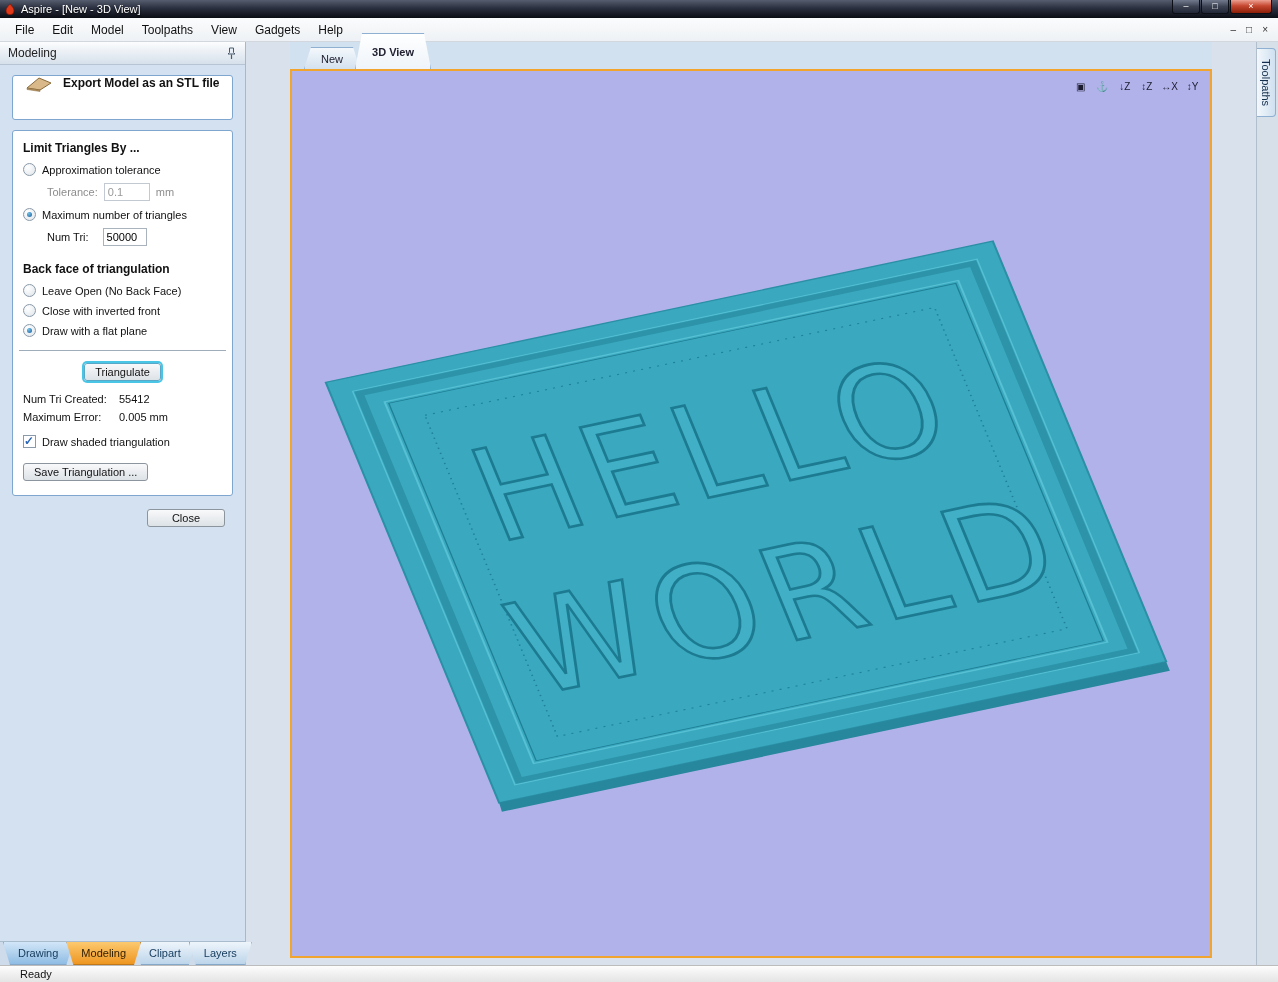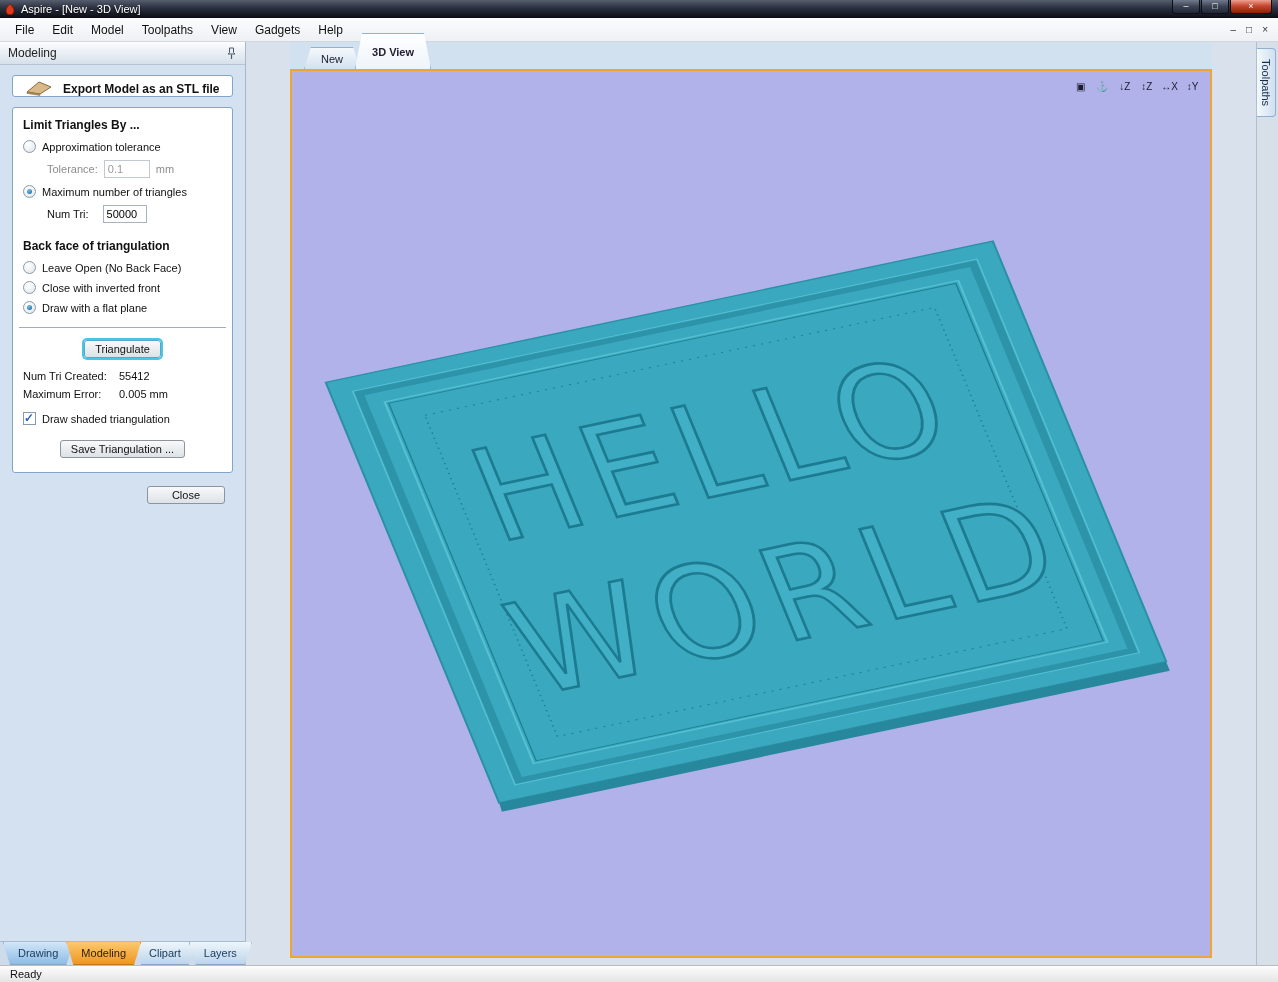--- a/index.html
+++ b/index.html
@@ -24,22 +24,22 @@
   
   .main { flex:1; display:flex; min-height:0;gap:44px; }
 
   
   .left-col { width:246px; flex:none; display:flex; flex-direction:column; border-right:1px solid #a9b7c6; background:#d4e1f0; }
   .panel-header { height:23px; flex:none; display:flex; align-items:center; padding:0 8px; font-size:12px; color:#222;
     background:linear-gradient(#fcfdfe,#d6e0eb); border-bottom:1px solid #b6c4d3; }
   .panel-header .spacer { flex:1; }
   .panel-body { flex:1; padding:10px 12px 0; overflow:hidden; }
 
-  .export-box { background:#fff; border:1px solid #7ea6cf; border-radius:3px; height:22px;
-    display:flex; align-items:flex-end; gap:10px; padding:0 12px; margin-bottom:10px; cursor:default; }
+  .export-box { background:#fff; border:1px solid #7ea6cf; border-radius:3px; height:45px;
+    display:flex; align-items:flex-start; gap:10px; padding:0 12px; margin-bottom:10px; cursor:default; }
   .export-box .lbl { font-size:12px; font-weight:bold; color:#111; }
 
   .controls-box { background:#fff; border:1px solid #7ea6cf; border-radius:3px; padding:8px 10px 14px; }
   .heading { font-size:12px; font-weight:bold; color:#111; margin:2px 0 8px; }
   .heading.mt { margin-top:16px; }
   .row { display:flex; align-items:center; gap:6px; font-size:11px; color:#111; margin:7px 0; }
   .row.indent { margin-left:24px; }
   .row .dim { color:#8d8d8d; }
   .radio { width:13px; height:13px; flex:none; border-radius:50%; border:1px solid #8a9aa8;
     background:radial-gradient(circle at 35% 30%, #fff, #dfe5ea); position:relative; }
@@ -49,21 +49,21 @@
   .tinput.disabled { color:#999; border-color:#c2c9d0; }
   .sep { border:none; border-top:1px solid #9fadbb; margin:13px -4px 11px; }
   .center { text-align:center; }
   .btn { display:inline-block; font-size:11px; padding:2px 10px; color:#111;
     background:linear-gradient(#f8f9fa,#dde2e7); border:1px solid #8c959e; border-radius:3px; cursor:default; }
   .btn.focus-glow { border:1px solid #5aa8c8; box-shadow:0 0 0 2px #49c6e6; border-radius:3px; }
   .kv { display:flex; font-size:11px; margin:6px 0; color:#111; }
   .kv .k { width:96px; flex:none; }
   .checkbox { width:13px; height:13px; flex:none; border:1px solid #8a9aa8; background:#fff; position:relative; }
   .checkbox.checked::after { content:"✓"; position:absolute; left:0; top:-2px; font-size:12px; font-weight:bold; color:#2b66b6; }
-  .save-row { text-align:center; margin-top:14px; }
+  .save-row { text-align:left; margin-top:14px; }
   .close-row { text-align:right; padding:12px 8px 0 0; }
   .btn.close-btn { padding:2px 24px; }
 
   
   .bottom-tabs { height:24px; flex:none; display:flex; align-items:stretch; padding-left:3px; border-top:1px solid #a8bccd; background:#cddbea; }
   .btab { display:flex; align-items:center; padding:0 14px; font-size:11px; color:#143a5c;
     background:linear-gradient(#eef5fb,#bdd5ea); border:1px solid #85a8c8; border-top:none;
     clip-path:polygon(0 0, 100% 0, calc(100% - 7px) 100%, 7px 100%); margin-left:-7px; }
   .btab:first-child { margin-left:0; }
   .btab.drawing { background:linear-gradient(#d2e6f8,#8fbce4); }
@@ -82,21 +82,21 @@
   .view-icons { position:absolute; top:7px; right:9px; display:flex; gap:5px; }
   .vicon { min-width:17px; height:16px; padding:0 1px; display:flex; align-items:center; justify-content:center;
     font-size:10px; color:#1c1c30; cursor:default; }
 
   
   .right-col { width:22px; flex:none; background:#d7dfe9; border-left:1px solid #b1becb; display:flex; flex-direction:column; align-items:flex-start; padding-top:6px; }
   .side-tab { writing-mode:vertical-rl; padding:10px 3px; font-size:11px; color:#142f4c;
     background:linear-gradient(90deg,#f3f8fc,#cfe0f0); border:1px solid #8fb0d0; border-left:none; border-radius:0 4px 4px 0; }
 
   
-  .statusbar { height:17px; flex:none; display:flex; align-items:center; padding-left:10px; font-size:11px; color:#111;
+  .statusbar { height:17px; flex:none; display:flex; align-items:center; padding-left:20px; font-size:11px; color:#111;
     background:linear-gradient(#fdfdfd,#e4e4e4); border-top:1px solid #bcbcbc; }
 </style>
 </head>
 <body>
 
 <div class="window">
 
   <div class="titlebar">
     <svg width="12" height="12" viewBox="0 0 12 12">
       <path d="M6 0.8 C8 3.6 10 4.8 10 7.8 A4 4 0 1 1 2 7.8 C2 4.8 4 3.6 6 0.8 Z" fill="#e03818" stroke="#7a1000" stroke-width="0.6"></path>

